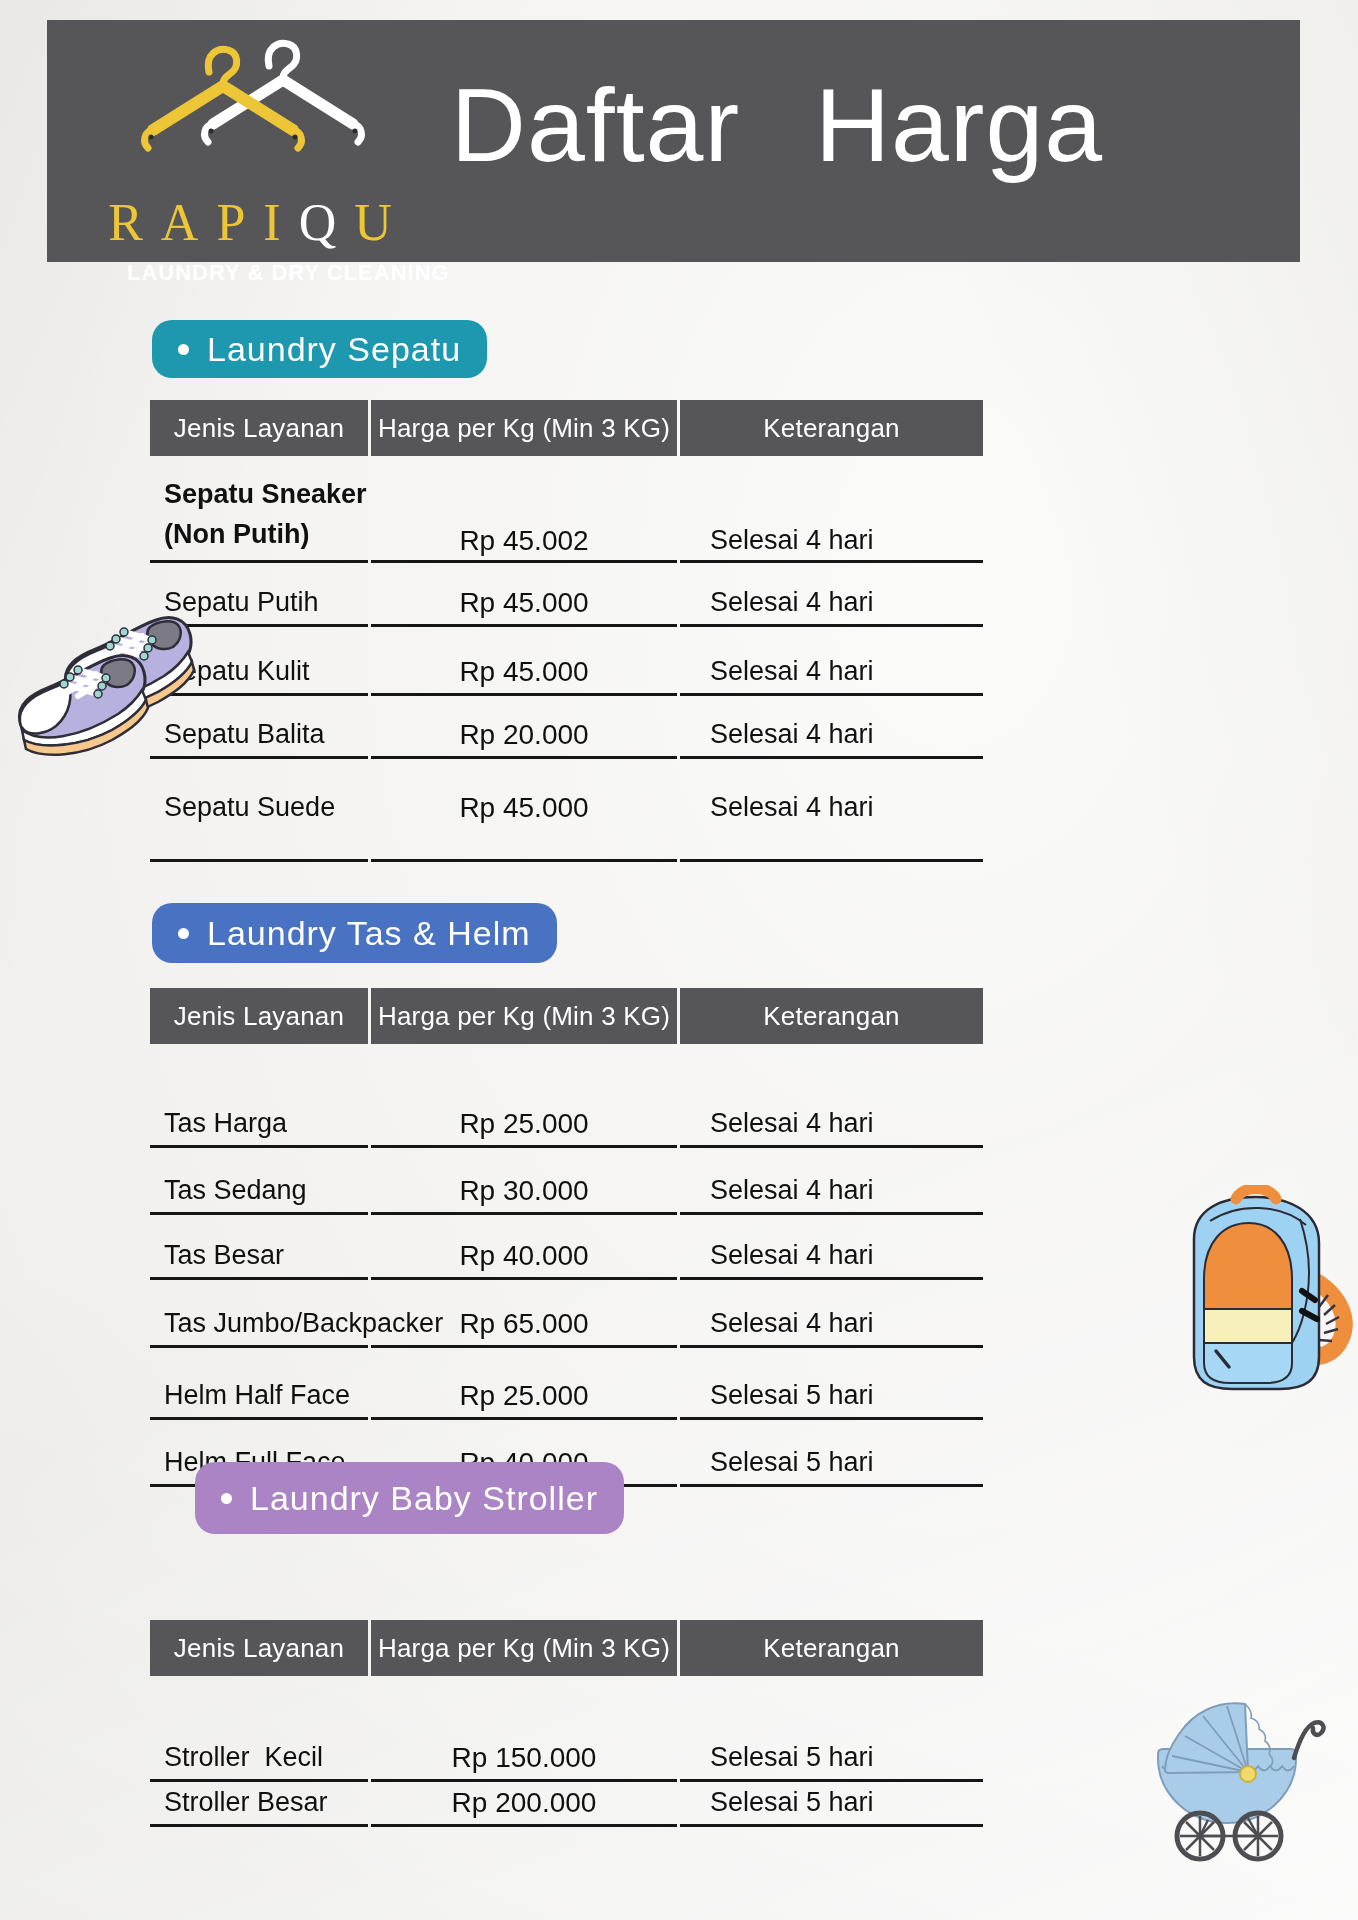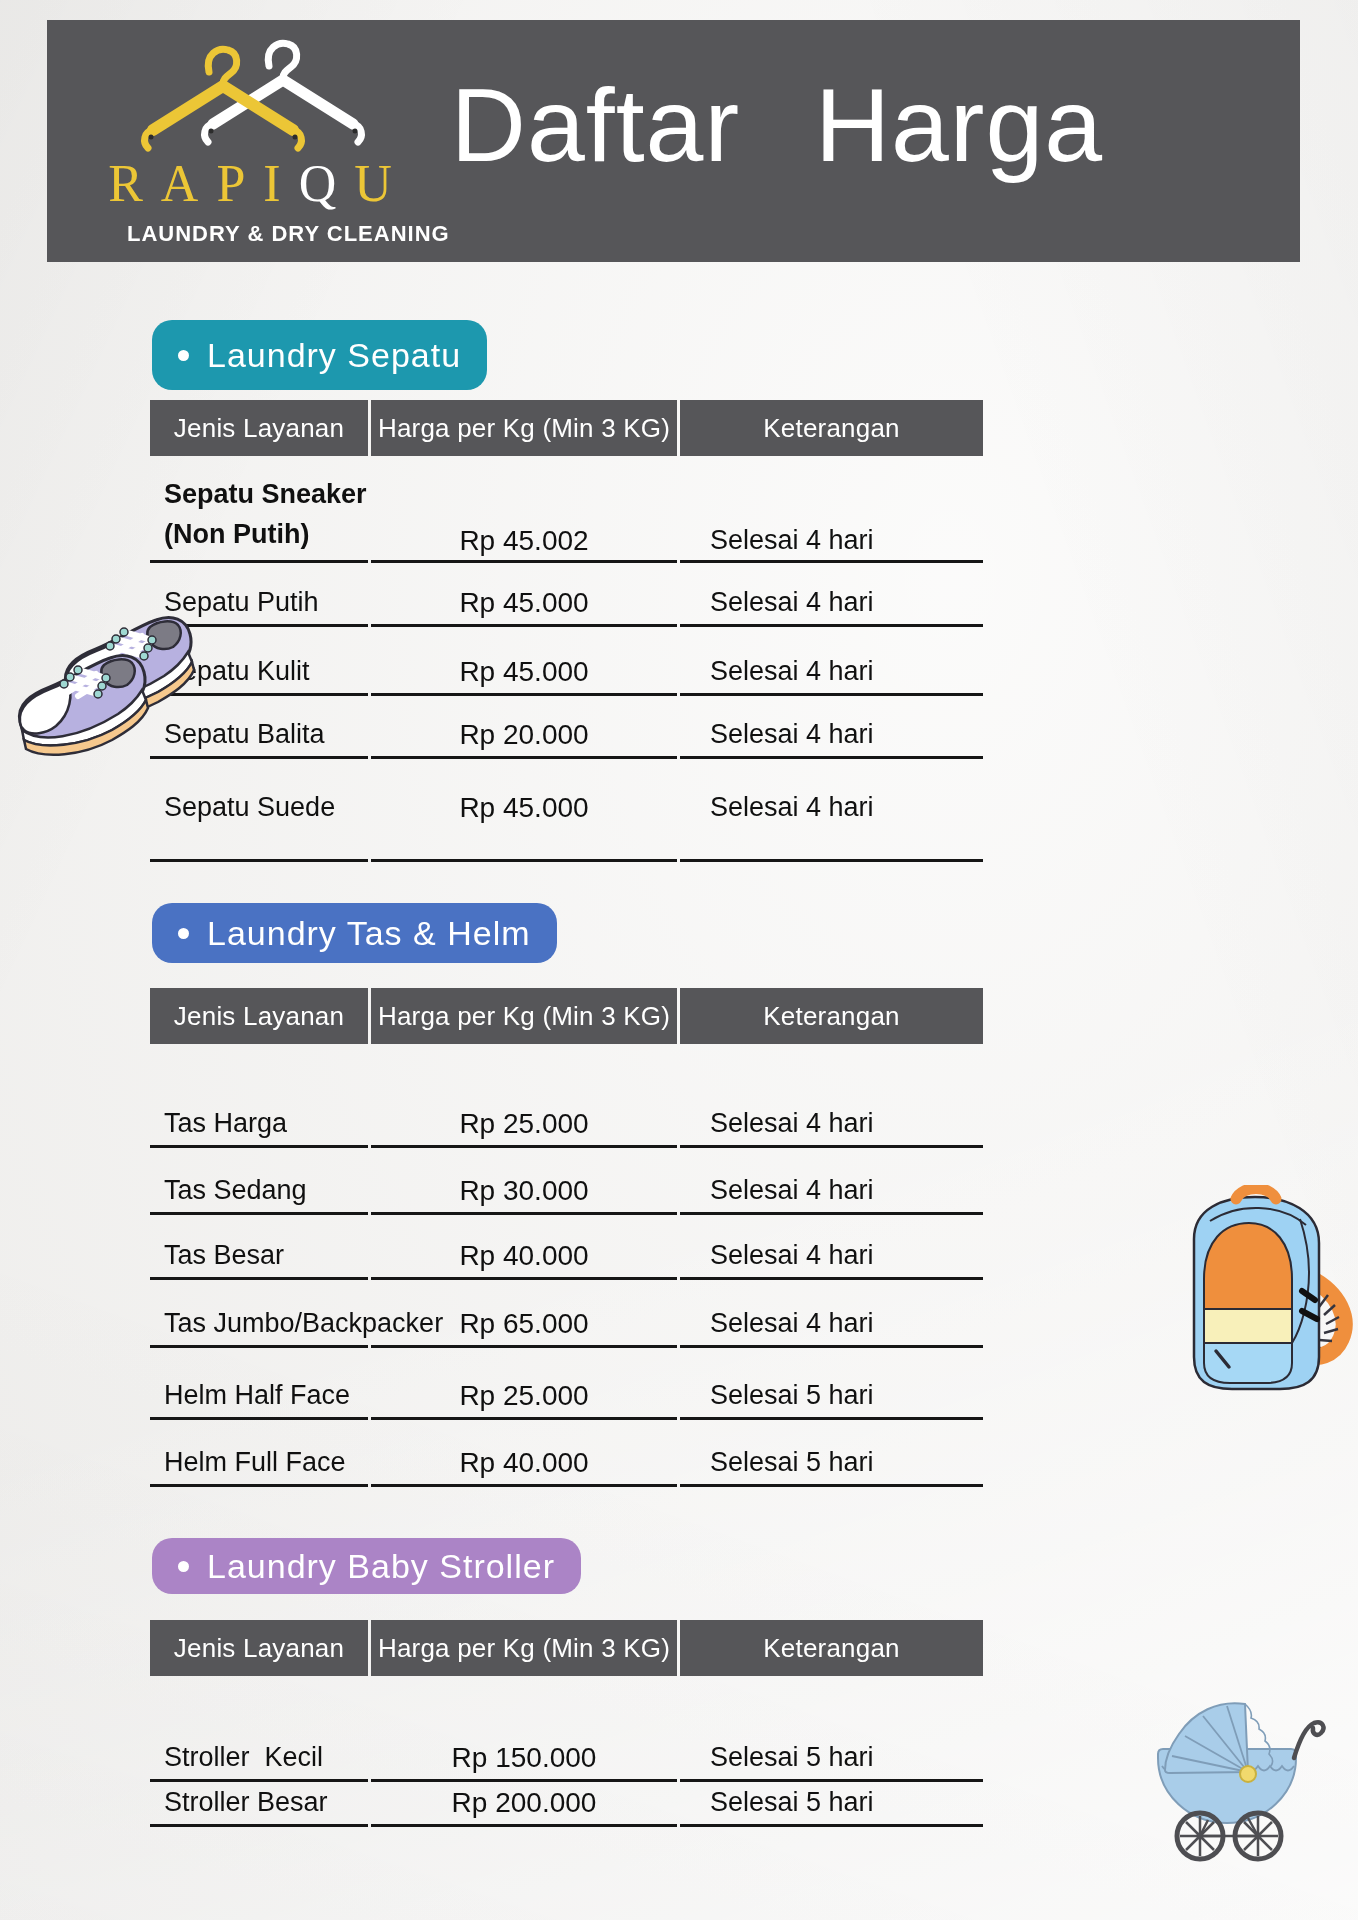--- a/index.html
+++ b/index.html
@@ -11,33 +11,33 @@
       linear-gradient(250deg, rgba(0,0,0,0.025) 0%, rgba(0,0,0,0) 26%),
       linear-gradient(20deg, rgba(0,0,0,0.02) 0%, rgba(0,0,0,0) 30%),
       linear-gradient(340deg, rgba(255,255,255,0.8) 0%, rgba(255,255,255,0) 40%),
       radial-gradient(ellipse at 70% 30%, rgba(255,255,255,0.7), rgba(0,0,0,0.02)),
       #f2f1ef;
   }
   
   .header{position:absolute;left:47px;top:20px;width:1253px;height:242px;background:#565659;}
   .logo{position:absolute;left:40px;top:12px;width:330px;text-align:center;}
   .hangers{display:block;margin:0 auto;}
-  .brand{font-family:"Liberation Serif",serif;font-size:52px;letter-spacing:18px;color:#ecc636;white-space:nowrap;margin-left:14px;}
+  .brand{font-family:"Liberation Serif",serif;font-size:52px;letter-spacing:18px;color:#ecc636;white-space:nowrap;margin-left:14px;margin-top:39px;}
   .brand .q{color:#ffffff;}
   .tagline{margin-top:8px;font-size:22px;font-weight:bold;letter-spacing:1px;color:#ffffff;white-space:nowrap;margin-left:40px;}
   .title{position:absolute;left:360px;top:48px;width:740px;text-align:center;
          font-size:104px;color:#ffffff;word-spacing:45px;letter-spacing:1px;line-height:1.1;}
   
   .pill{position:absolute;left:152px;display:inline-flex;align-items:center;
         color:#fff;border-radius:20px;padding:0 26px;white-space:nowrap;}
   .pill .dot{width:11px;height:11px;border-radius:50%;background:#fff;margin-right:18px;flex:0 0 auto;}
   .pill .lbl{font-size:34px;letter-spacing:1px;}
-  .pill-1{top:320px;height:70px;background:#1d98ae;border-radius:20px;}
+  .pill-1{top:320px;height:58px;background:#1d98ae;border-radius:20px;}
   .pill-2{top:903px;height:60px;background:#4a72c3;border-radius:20px;}
-  .pill-3{top:1538px;height:56px;background:#ab84c6;}
+  .pill-3{top:1462px;height:72px;background:#ab84c6;margin-left:43px;}
   
   .thead,.row{position:absolute;left:150px;width:849px;display:grid;
               grid-template-columns:218px 306px 303px;column-gap:3px;}
   .thead{height:56px;}
   .th{background:#565659;color:#fff;display:flex;align-items:center;justify-content:center;
       font-size:26px;letter-spacing:0.2px;}
   .thead-1{top:400px;} .thead-2{top:988px;} .thead-3{top:1620px;}
   .row{align-items:stretch;}
   .cell{border-bottom:3px solid #161616;display:flex;align-items:flex-end;
         padding-bottom:8px;font-size:27px;color:#101010;line-height:27px;}

